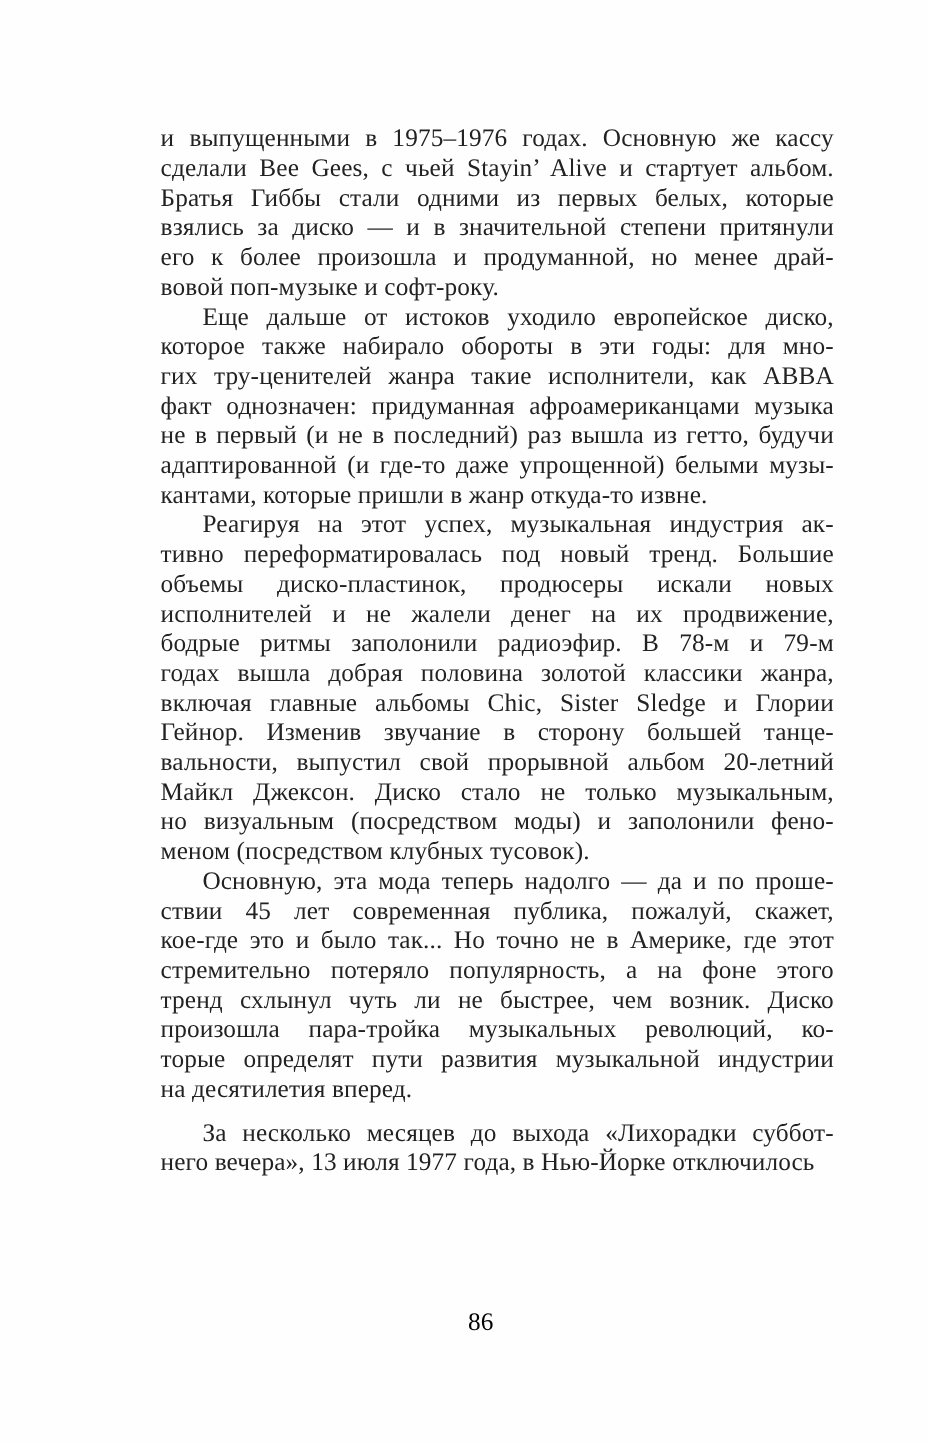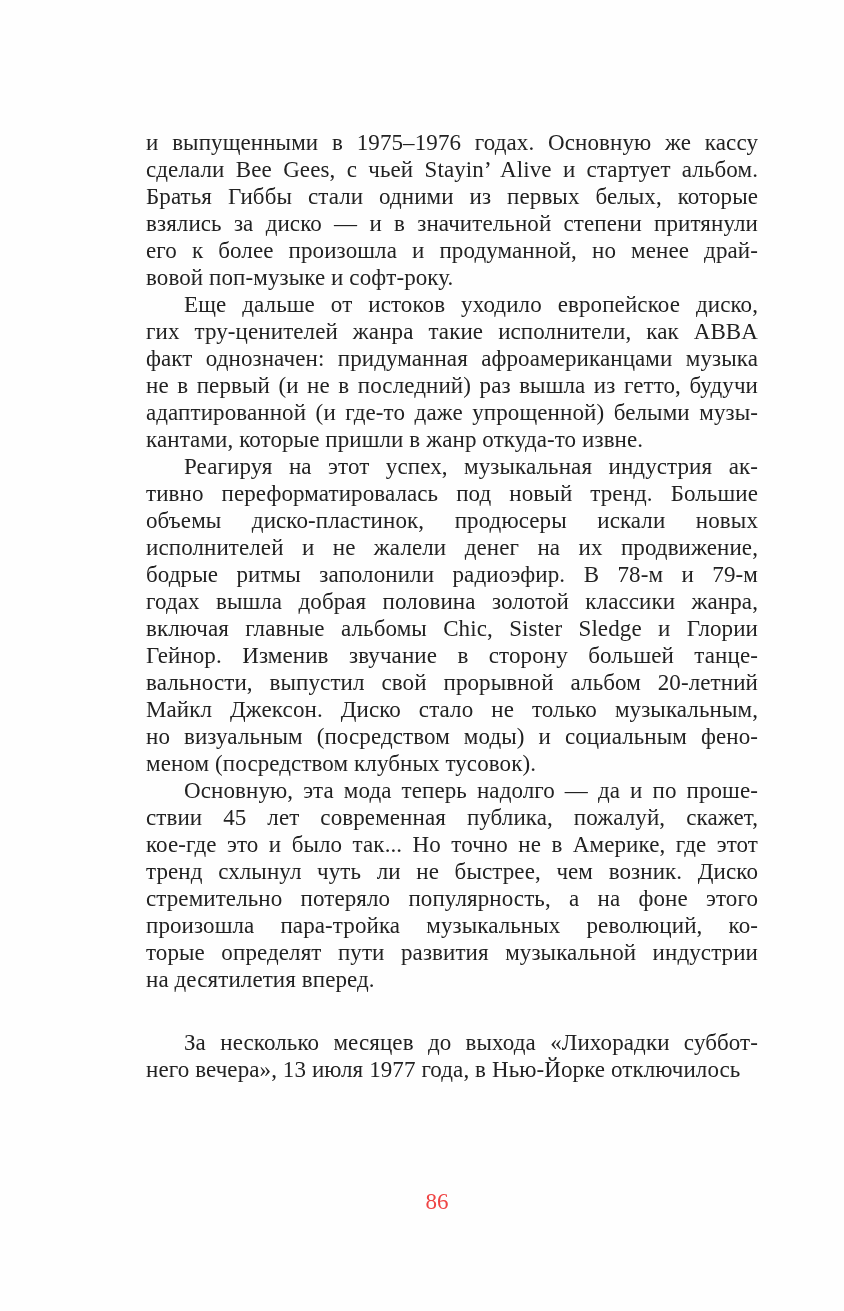--- a/index.html
+++ b/index.html
@@ -12,28 +12,28 @@
     position: relative;
     width: 844px;
     height: 1311px;
     background: #fefefe;
     color: #222222;
     overflow: hidden;
   }
   .text-block {
     position: absolute;
     left: 146px;
-    top: 129px;
+    top: 112px;
     width: 612px;
   }
   .paragraph {
     margin: 0;
   }
   .paragraph.section-break {
-    margin-top: 36px;
+    margin-top: 13px;
   }
   .line {
     font-size: 23px;
     line-height: 27px;
     text-align: justify;
     text-align-last: justify;
     letter-spacing: 0.1px;
     white-space: nowrap;
   }
   .line.last {
@@ -43,64 +43,65 @@
   .line.indent {
     text-indent: 38px;
   }
   .page-number {
     position: absolute;
     top: 1188px;
     left: 437px;
     transform: translateX(-50%);
     font-size: 23px;
     line-height: 27px;
-    color: #ef4444;
+    color: #000000;
   }
 </style>
 </head>
 <body>
 
 <div class="page">
   <div class="text-block">
       <div class="paragraph">
         <div class="line">и выпущенными в 1975–1976 годах. Основную же кассу</div>
         <div class="line">сделали Bee Gees, с чьей Stayin’ Alive и стартует альбом.</div>
         <div class="line">Братья Гиббы стали одними из первых белых, которые</div>
         <div class="line">взялись за диско — и в значительной степени притянули</div>
         <div class="line">его к более произошла и продуманной, но менее драй-</div>
         <div class="line last">вовой поп-музыке и софт-року.</div>
       </div>
       <div class="paragraph">
         <div class="line indent">Еще дальше от истоков уходило европейское диско,</div>
+        <div class="line">которое также набирало обороты в эти годы: для мно-</div>
         <div class="line">гих тру-ценителей жанра такие исполнители, как ABBA</div>
         <div class="line">факт однозначен: придуманная афроамериканцами музыка</div>
         <div class="line">не в первый (и не в последний) раз вышла из гетто, будучи</div>
         <div class="line">адаптированной (и где-то даже упрощенной) белыми музы-</div>
         <div class="line last">кантами, которые пришли в жанр откуда-то извне.</div>
       </div>
       <div class="paragraph">
         <div class="line indent">Реагируя на этот успех, музыкальная индустрия ак-</div>
         <div class="line">тивно переформатировалась под новый тренд. Большие</div>
         <div class="line">объемы диско-пластинок, продюсеры искали новых</div>
         <div class="line">исполнителей и не жалели денег на их продвижение,</div>
         <div class="line">бодрые ритмы заполонили радиоэфир. В 78-м и 79-м</div>
         <div class="line">годах вышла добрая половина золотой классики жанра,</div>
         <div class="line">включая главные альбомы Chic, Sister Sledge и Глории</div>
         <div class="line">Гейнор. Изменив звучание в сторону большей танце-</div>
         <div class="line">вальности, выпустил свой прорывной альбом 20-летний</div>
         <div class="line">Майкл Джексон. Диско стало не только музыкальным,</div>
-        <div class="line">но визуальным (посредством моды) и социальным фено-</div>
+        <div class="line">но визуальным (посредством моды) и заполонили фено-</div>
         <div class="line last">меном (посредством клубных тусовок).</div>
       </div>
       <div class="paragraph">
         <div class="line indent">Основную, эта мода теперь надолго — да и по проше-</div>
         <div class="line">ствии 45 лет современная публика, пожалуй, скажет,</div>
         <div class="line">кое-где это и было так... Но точно не в Америке, где этот</div>
+        <div class="line">стремительно потеряло популярность, а на фоне этого</div>
         <div class="line">тренд схлынул чуть ли не быстрее, чем возник. Диско</div>
-        <div class="line">стремительно потеряло популярность, а на фоне этого</div>
         <div class="line">произошла пара-тройка музыкальных революций, ко-</div>
         <div class="line">торые определят пути развития музыкальной индустрии</div>
         <div class="line last">на десятилетия вперед.</div>
       </div>
       <div class="paragraph section-break">
         <div class="line indent">За несколько месяцев до выхода «Лихорадки суббот-</div>
         <div class="line last">него вечера», 13 июля 1977 года, в Нью-Йорке отключилось</div>
       </div>
     </div>
   <div class="page-number">86</div>

